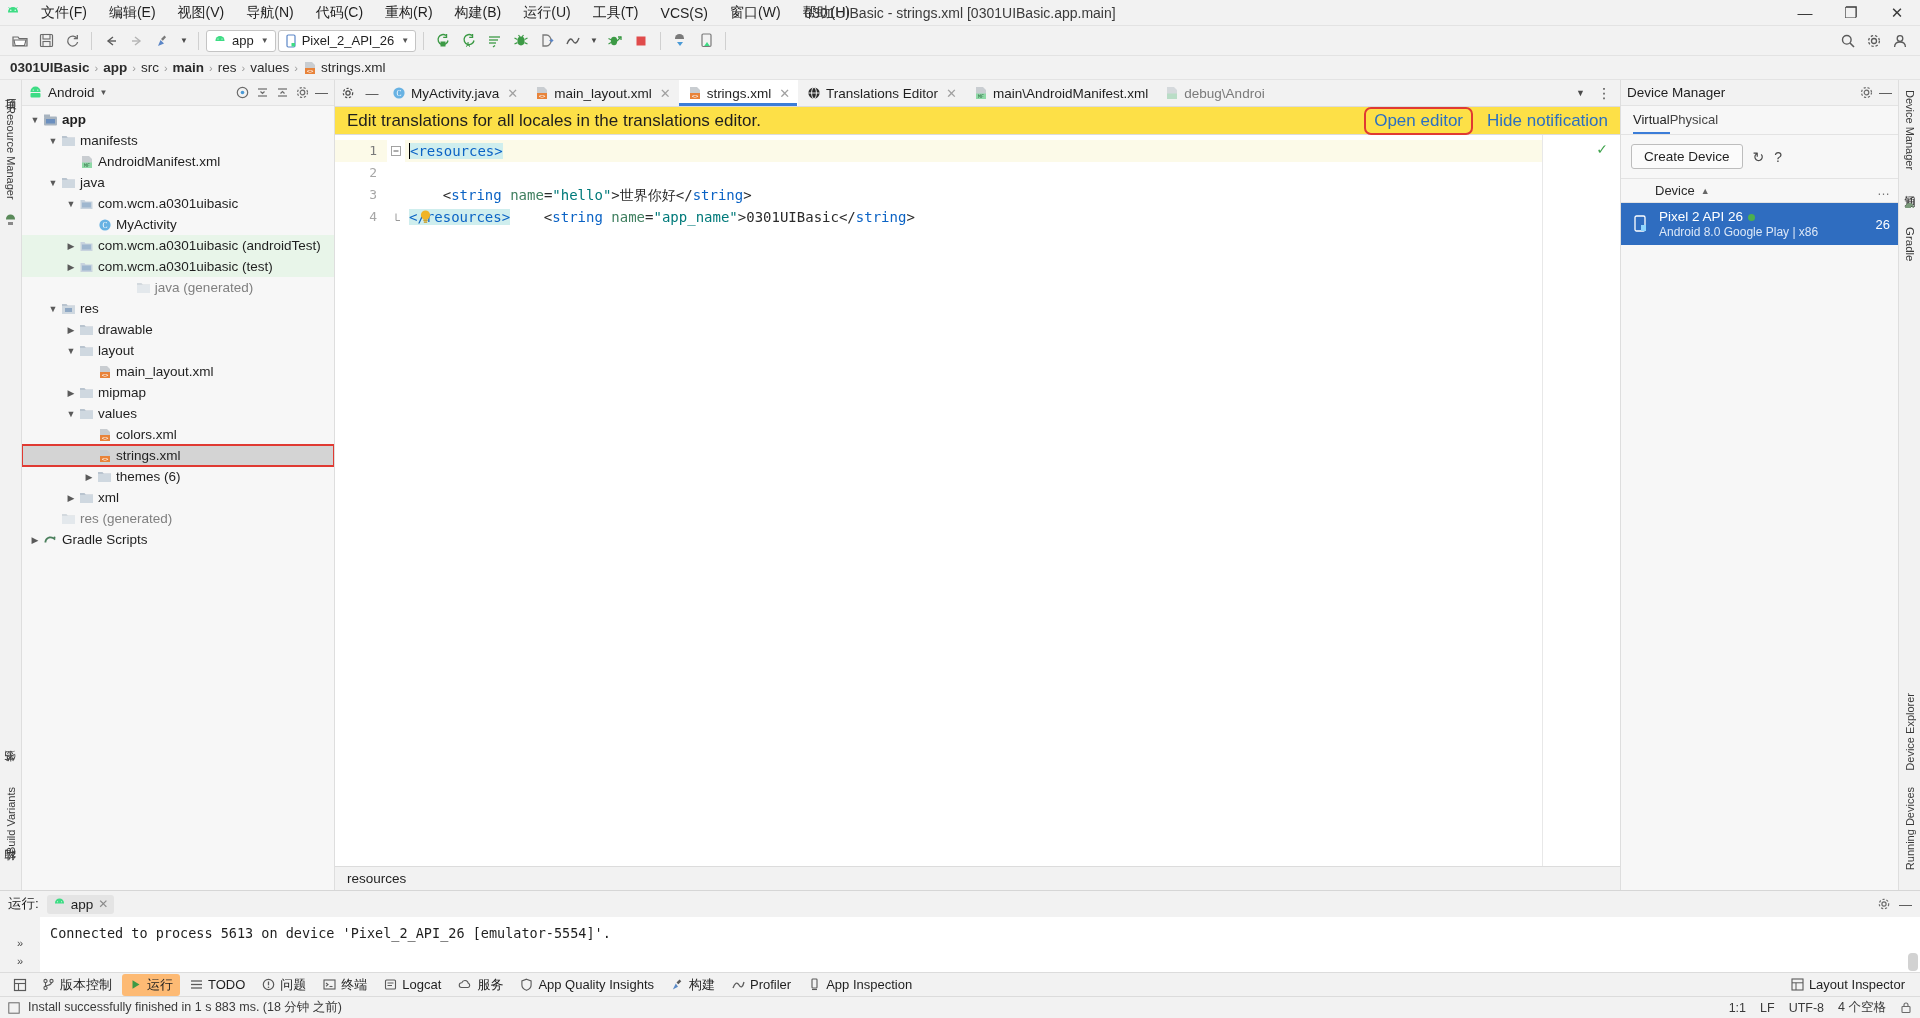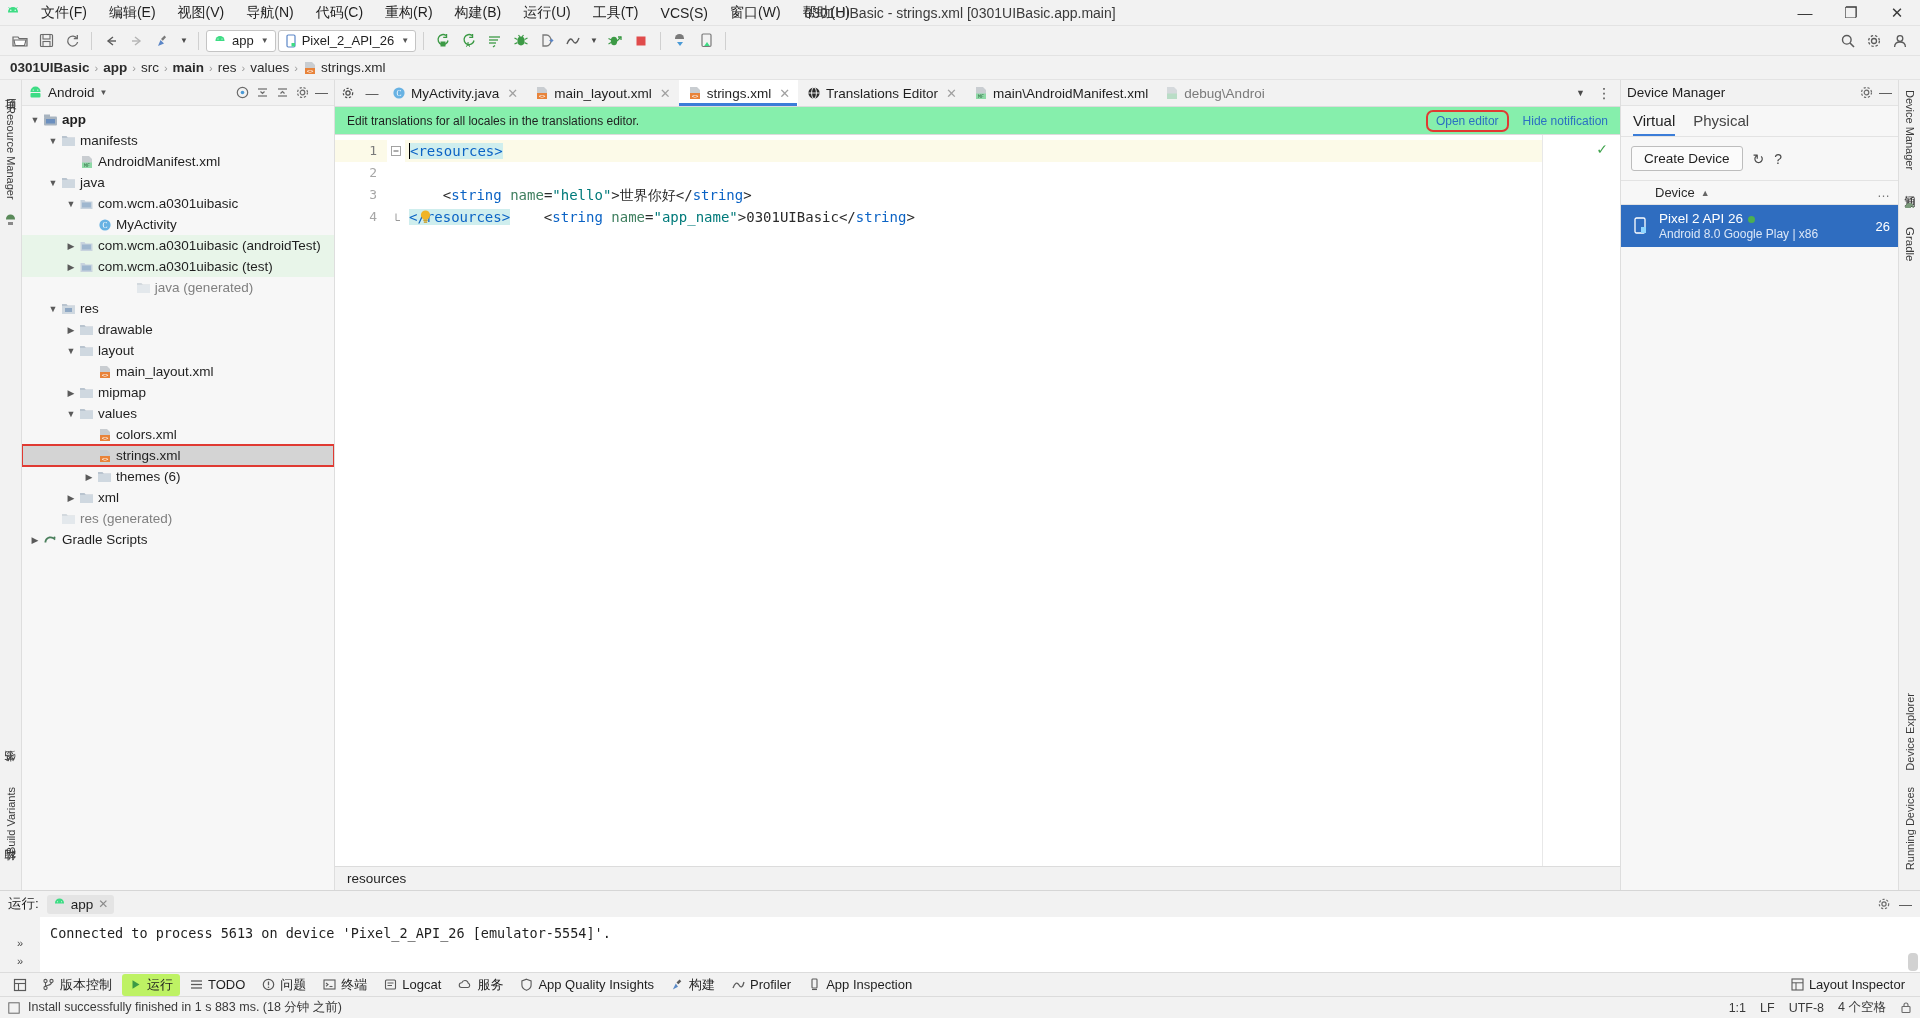--- a/index.html
+++ b/index.html
@@ -109,21 +109,21 @@
   .etab.active { background:#ffffff; }
   .etab.active:after {
     content:""; position:absolute; left:0; right:0; bottom:0; height:3px; background:#3b7dd8;
   }
   .etab .x { color:#a0a0a0; font-size:13px; padding-left:3px; }
   .etab.dim { color:#7a7a7a; }
   .tabbar-right { margin-left:auto; display:flex; align-items:center; gap:2px; padding-right:4px; }
 
   .notif {
     height:28px; flex:0 0 28px; display:flex; align-items:center; gap:10px;
-    padding:0 6px 0 12px; background:#86efac; border-bottom:1px solid #dcdcdc; font-size:12px;
+    padding:0 6px 0 12px; background:#fde047; border-bottom:1px solid #dcdcdc; font-size:17px;
   }
   .notif .msg { color:#1f1f1f; }
   .notif .acts { margin-left:auto; display:flex; align-items:center; gap:14px; padding-right:6px; }
   .notif .link { color:#2b6fc2; cursor:default; }
   .notif .link.boxed { border:2px solid #e03a32; padding:2px 8px; border-radius:7px; }
 
   .code-area { flex:1 1 auto; display:flex; min-height:0; background:#fff; position:relative; }
   .gutter {
     width:52px; flex:0 0 52px; background:#fff; border-right:none;
     font-family:"DejaVu Sans Mono", monospace; font-size:13px; color:#a6a6a6;
@@ -160,21 +160,21 @@
   .bc-bottom {
     height:24px; flex:0 0 24px; display:flex; align-items:center; padding:0 12px;
     font-size:13.5px; background:#f2f2f2; border-top:1px solid #dcdcdc; color:#1f1f1f;
   }
 
   
   .device-pane {
     width:278px; flex:0 0 278px; display:flex; flex-direction:column;
     background:#f7f7f7; border-left:1px solid #dedede; min-height:0;
   }
-  .dev-tabs { display:flex; gap:18px; padding:6px 12px 0 12px; font-size:15px; border-bottom:1px solid #e3e3e3; }
+  .dev-tabs { display:flex; padding:6px 12px 0 12px; font-size:13px; border-bottom:1px solid #e3e3e3; }
   .dev-tab { padding-bottom:5px; color:#444; cursor:default; }
   .dev-tab.active { color:#1f1f1f; border-bottom:2px solid #3b7dd8; }
   .dev-actions { display:flex; align-items:center; gap:10px; padding:9px 10px; }
   .btn {
     border:1px solid #bdbdbd; background:#fbfbfb; border-radius:3px;
     padding:4px 12px; font-size:13.5px; color:#1f1f1f; cursor:default;
   }
   .dev-actions .ico { color:#4a4a4a; font-size:14px; }
   .dev-colhdr {
     display:flex; align-items:center; gap:6px; padding:4px 8px;
@@ -208,21 +208,21 @@
     padding:8px 0 0 10px; color:#1f1f1f; background:#fff; position:relative;
   }
   .console-scroll { position:absolute; right:2px; top:36px; width:10px; height:18px; background:#d2d2d2; border-radius:4px; }
 
   
   .bottom-strip {
     height:24px; flex:0 0 24px; display:flex; align-items:center; gap:3px;
     padding:0 8px; background:#f2f2f2; border-top:1px solid #dcdcdc; font-size:13px;
   }
   .bstrip-item { display:flex; align-items:center; gap:5px; padding:2px 7px; border-radius:3px; color:#1f1f1f; cursor:default; }
-  .bstrip-item.active { background:#bef264; }
+  .bstrip-item.active { background:#fdba74; }
   .bstrip-right { margin-left:auto; display:flex; align-items:center; gap:6px; }
 
   
   .statusbar {
     height:22px; flex:0 0 22px; display:flex; align-items:center; gap:8px;
     padding:0 8px; background:#f2f2f2; border-top:1px solid #dcdcdc; font-size:12.5px; color:#3a3a3a;
   }
   .statusbar .right { margin-left:auto; display:flex; align-items:center; gap:14px; }
   .sb-ico { font-size:12px; color:#4a4a4a; }
   svg { display:block; }

